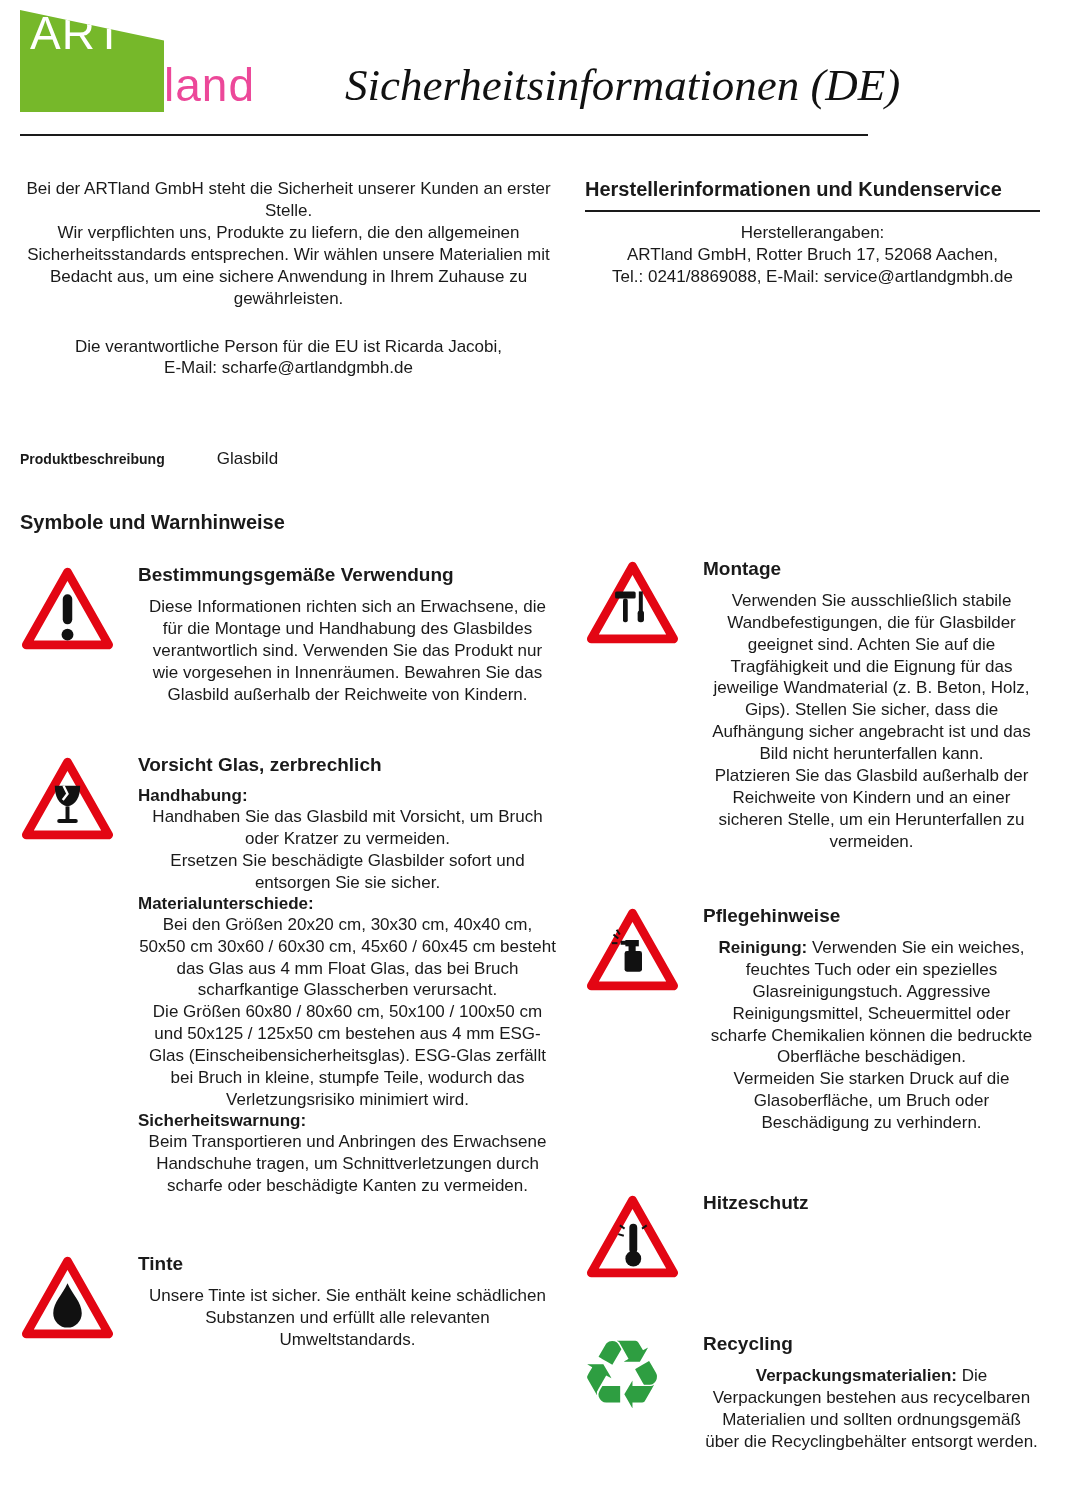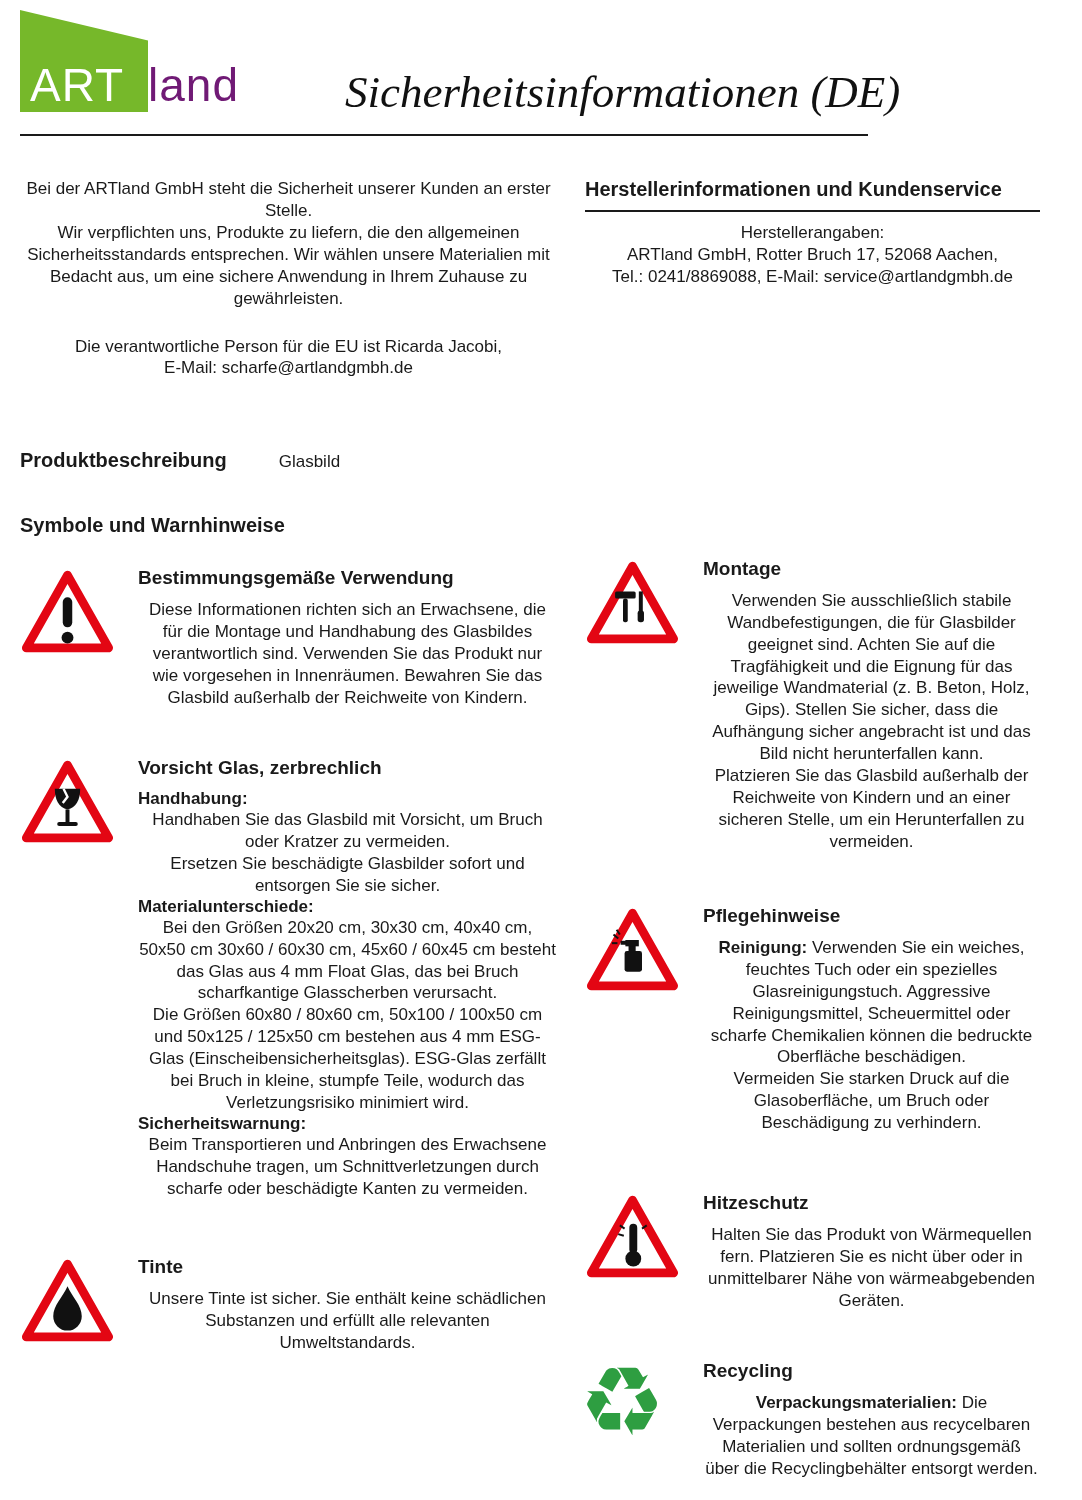--- a/index.html
+++ b/index.html
@@ -11,29 +11,29 @@
     background: #ffffff;
     font-family: "Liberation Sans", sans-serif;
     color: #1a1a1a;
     overflow: hidden;
   }
 
   
   .header { position: absolute; top: 0; left: 0; width: 100%; height: 140px; }
   .logo { position: absolute; left: 20px; top: 10px; display: flex; align-items: flex-end; }
   .logo-green {
-    width: 128px; height: 102px;
+    width: 144px; height: 102px;
     background: #76b82a;
     clip-path: polygon(0 0, 100% 30%, 100% 100%, 0 100%);
-    display: flex; align-items: flex-end;
+    display: flex; align-items: flex-start;
   }
   .logo-art { color: #ffffff; font-size: 46px; line-height: 1; padding: 0 1px 4px 10px; letter-spacing: 1px; }
-  .logo-land { color: #701a75; font-size: 46px; line-height: 1; padding-bottom: 4px; letter-spacing: 1px; }
+  .logo-land { color: #ec4899; font-size: 46px; line-height: 1; padding-bottom: 4px; letter-spacing: 1px; }
   .doc-title {
-    position: absolute; left: 345px; top: 66px;
+    position: absolute; left: 345px; top: 59px;
     font-family: "Liberation Serif", serif;
     font-style: italic; font-size: 45px; color: #111;
     white-space: nowrap;
   }
   .header-rule { position: absolute; left: 20px; top: 134px; width: 848px; height: 2px; background: #1a1a1a; }
 
   
   .col-left  { position: absolute; left: 20px;  top: 178px; width: 537px; }
   .col-right { position: absolute; left: 585px; top: 178px; width: 455px; }
 
@@ -43,21 +43,21 @@
 
   
   .manu-heading {
     font-size: 20px; font-weight: 700;
     padding-bottom: 9px; border-bottom: 2px solid #1a1a1a;
     margin-bottom: 10px;
   }
 
   
   .product-row { display: flex; align-items: baseline; margin-top: 70px; }
-  .product-label { font-size: 20px; font-weight: 700; }
+  .product-label { font-size: 14px; font-weight: 700; }
   .product-value { font-size: 17px; margin-left: 52px; }
 
   .symbols-heading { font-size: 20px; font-weight: 700; margin-top: 42px; }
 
   
   .sec { display: flex; }
   .sec-icon { flex: 0 0 100px; padding-top: 2px; }
   .sec-body { flex: 1; padding-left: 18px; }
   .sec-title { font-size: 19px; font-weight: 700; margin: 2px 0 10px; }
   .sub-label { font-weight: 700; font-size: 17px; }
@@ -209,21 +209,20 @@
           <circle cx="61" cy="84" r="10" fill="#111"></circle>
           <g stroke="#111" stroke-width="2.5">
             <line x1="50" y1="46" x2="44" y2="42"></line>
             <line x1="49" y1="55" x2="42" y2="53"></line>
             <line x1="72" y1="46" x2="78" y2="42"></line>
           </g>
         </svg>
       </div>
       <div class="sec-body">
         <div class="sec-title">Hitzeschutz</div>
-        <p class="body-text">Halten Sie das Produkt von Wärmequellen fern. Platzieren Sie es nicht über oder in unmittelbarer Nähe von wärmeabgebenden Geräten.</p>
       </div>
     </div>
 
     <div class="sec" style="margin-top:46px;">
       <div class="sec-icon">
         <div class="recycle-glyph">♻</div>
       </div>
       <div class="sec-body">
         <div class="sec-title">Recycling</div>
         <p class="body-text"><b>Verpackungsmaterialien:</b><span> Die Verpackungen bestehen aus recycelbaren Materialien und sollten ordnungsgemäß über die Recyclingbehälter entsorgt werden.</span></p>

